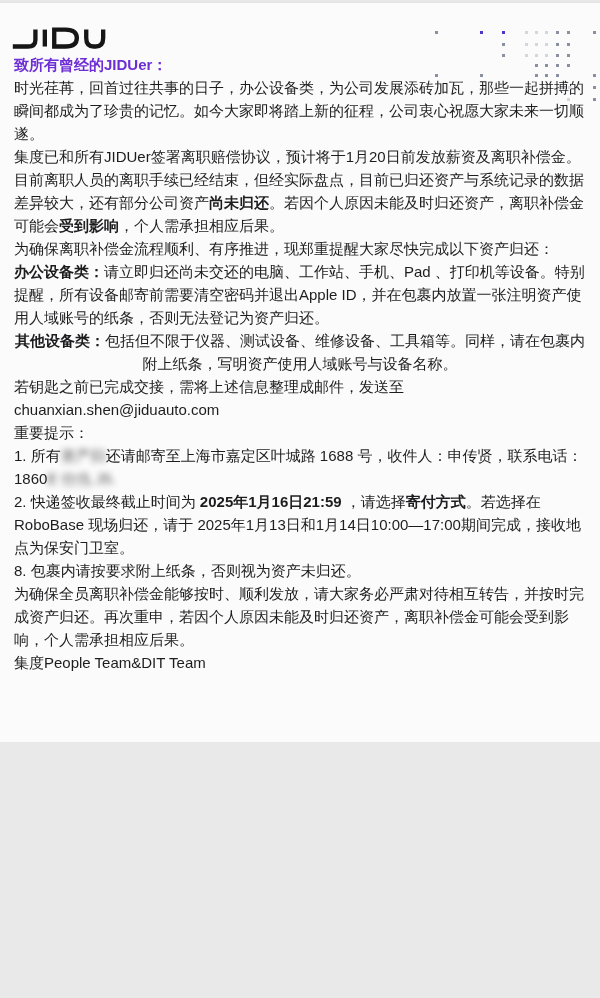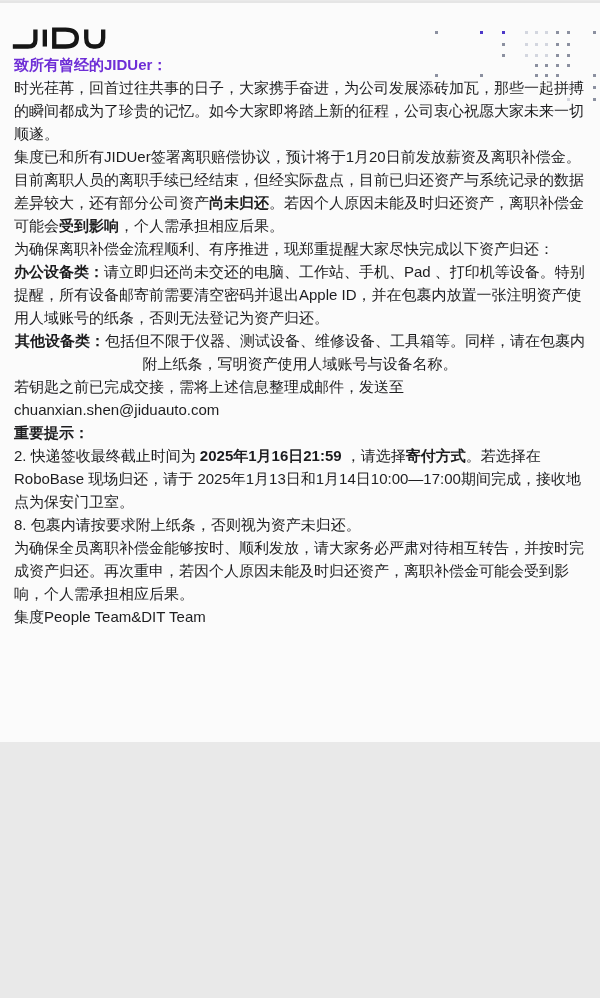--- a/index.html
+++ b/index.html
@@ -17,21 +17,21 @@
   .letter{padding:0 14px;font-size:15px;line-height:23px;}
   .letter p{margin:0;}
   .salutation{font-size:15px;line-height:23px;font-weight:bold;color:var(--accent,#6e2ed6);margin:88px 0 0;}
   .p1{margin-top:17px;}
   .p2{margin-top:22px;}
   .p3{margin-top:10px;}
   .sec-office{margin-top:16px;}
   .sec-other{margin-top:21px;text-align:center;}
   .sec-vehicle{margin-top:21px;}
   .keys-note{margin-top:9px;}
-  .notice-title{margin-top:19px;font-weight:bold;}
+  .notice-title{margin-top:19px;font-weight:normal;}
   .item1{margin-top:2px;}
   .item2{margin-top:0;}
   .item3{margin-top:10px;}
   .closing{margin-top:20px;}
   .thanks{margin-top:15px;}
   .signature{margin-top:26px;}
   .b{font-weight:bold;}
   .blur{filter:blur(3px);opacity:.8;}
 </style>
 </head>
@@ -81,35 +81,36 @@
       <div class="dot" style="left: 173px; top: 63px; background: rgb(139, 144, 160);"></div>
       <div class="dot" style="left: 148px; top: 75px; background: rgb(211, 214, 223);"></div>
       <div class="dot" style="left: 173px; top: 75px; background: rgb(139, 144, 160);"></div>
       <div class="dot" style="left: 147px; top: 87px; background: rgb(211, 214, 223);"></div>
       <div class="dot" style="left: 173px; top: 87px; background: rgb(139, 144, 160);"></div>
     </div>
 
   <main class="letter">
     <p class="salutation">致所有曾经的JIDUer：</p>
 
-    <p class="p1">时光荏苒，回首过往共事的日子，大家携手奋进，为公司发展添砖加瓦，那些一起拼搏的瞬间都成为了珍贵的记忆。如今大家即将踏上新的征程，公司衷心祝愿大家未来一切顺遂。</p>
+    <p class="p1">时光荏苒，回首过往共事的日子，办公设备类，为公司发展添砖加瓦，那些一起拼搏的瞬间都成为了珍贵的记忆。如今大家即将踏上新的征程，公司衷心祝愿大家未来一切顺遂。</p>
 
     <p class="p2"><span>集度已和所有JIDUer签署离职赔偿协议，预计将于1月20日前发放薪资及离职补偿金。目前离职人员的离职手续已经结束，但经实际盘点，目前已归还资产与系统记录的数据差异较大，还有部分公司资产</span><span class="b">尚未归还</span><span>。若因个人原因未能及时归还资产，离职补偿金可能会</span><span class="b">受到影响</span><span>，个人需承担相应后果。</span></p>
 
     <p class="p3">为确保离职补偿金流程顺利、有序推进，现郑重提醒大家尽快完成以下资产归还：</p>
 
     <p class="sec-office"><span class="b">办公设备类：</span><span>请立即归还尚未交还的电脑、工作站、手机、Pad 、打印机等设备。特别提醒，所有设备邮寄前需要清空密码并退出Apple ID，并在包裹内放置一张注明资产使用人域账号的纸条，否则无法登记为资产归还。</span></p>
 
     <p class="sec-other"><span class="b">其他设备类：</span><span>包括但不限于仪器、测试设备、维修设备、工具箱等。同样，请在包裹内附上纸条，写明资产使用人域账号与设备名称。</span></p>
 
 
     <p class="keys-note">若钥匙之前已完成交接，需将上述信息整理成邮件，发送至 chuanxian.shen@jiduauto.com</p>
 
     <p class="notice-title">重要提示：</p>
 
+    <p class="item1"><span>1. 所有</span><span class="blur">资产归</span><span>还请邮寄至上海市嘉定区叶城路 1688 号，收件人：申传贤，联系电话：1860</span><span class="blur">E 仕仇 J5.</span></p>
 
     <p class="item2"><span>2. 快递签收最终截止时间为 </span><span class="b">2025年1月16日21:59</span><span> ，请选择</span><span class="b">寄付方式</span><span>。若选择在 RoboBase 现场归还，请于 2025年1月13日和1月14日10:00—17:00期间完成，接收地点为保安门卫室。</span></p>
 
     <p class="item3">8. 包裹内请按要求附上纸条，否则视为资产未归还。</p>
 
     <p class="closing">为确保全员离职补偿金能够按时、顺利发放，请大家务必严肃对待相互转告，并按时完成资产归还。再次重申，若因个人原因未能及时归还资产，离职补偿金可能会受到影响，个人需承担相应后果。</p>
 
 
     <p class="signature">集度People Team&amp;DIT Team</p>
   </main>

